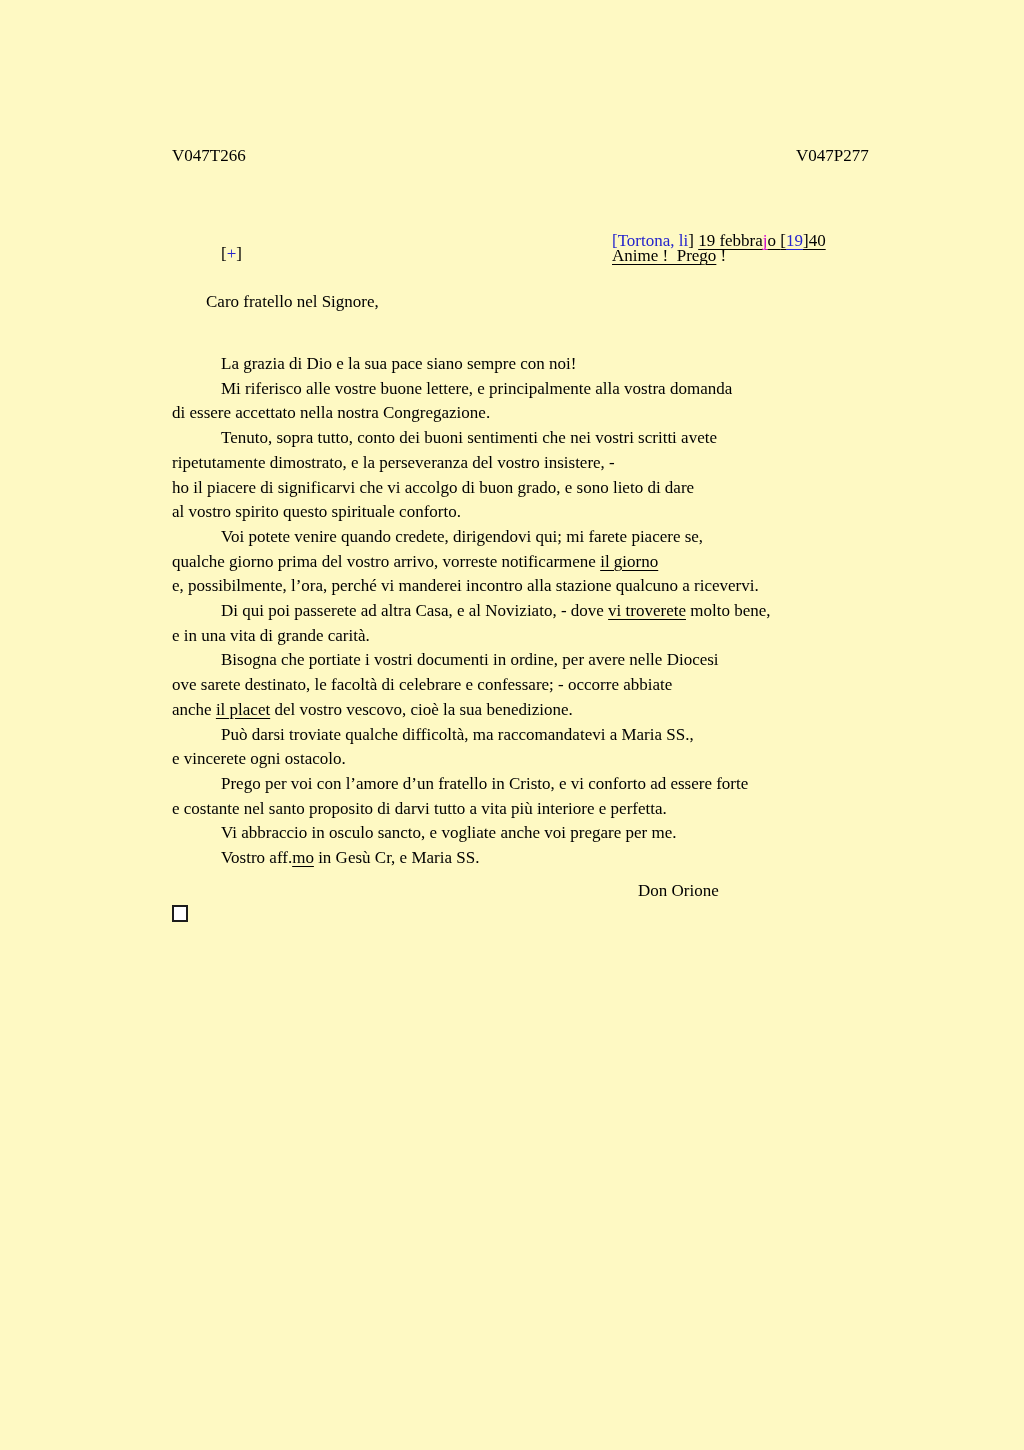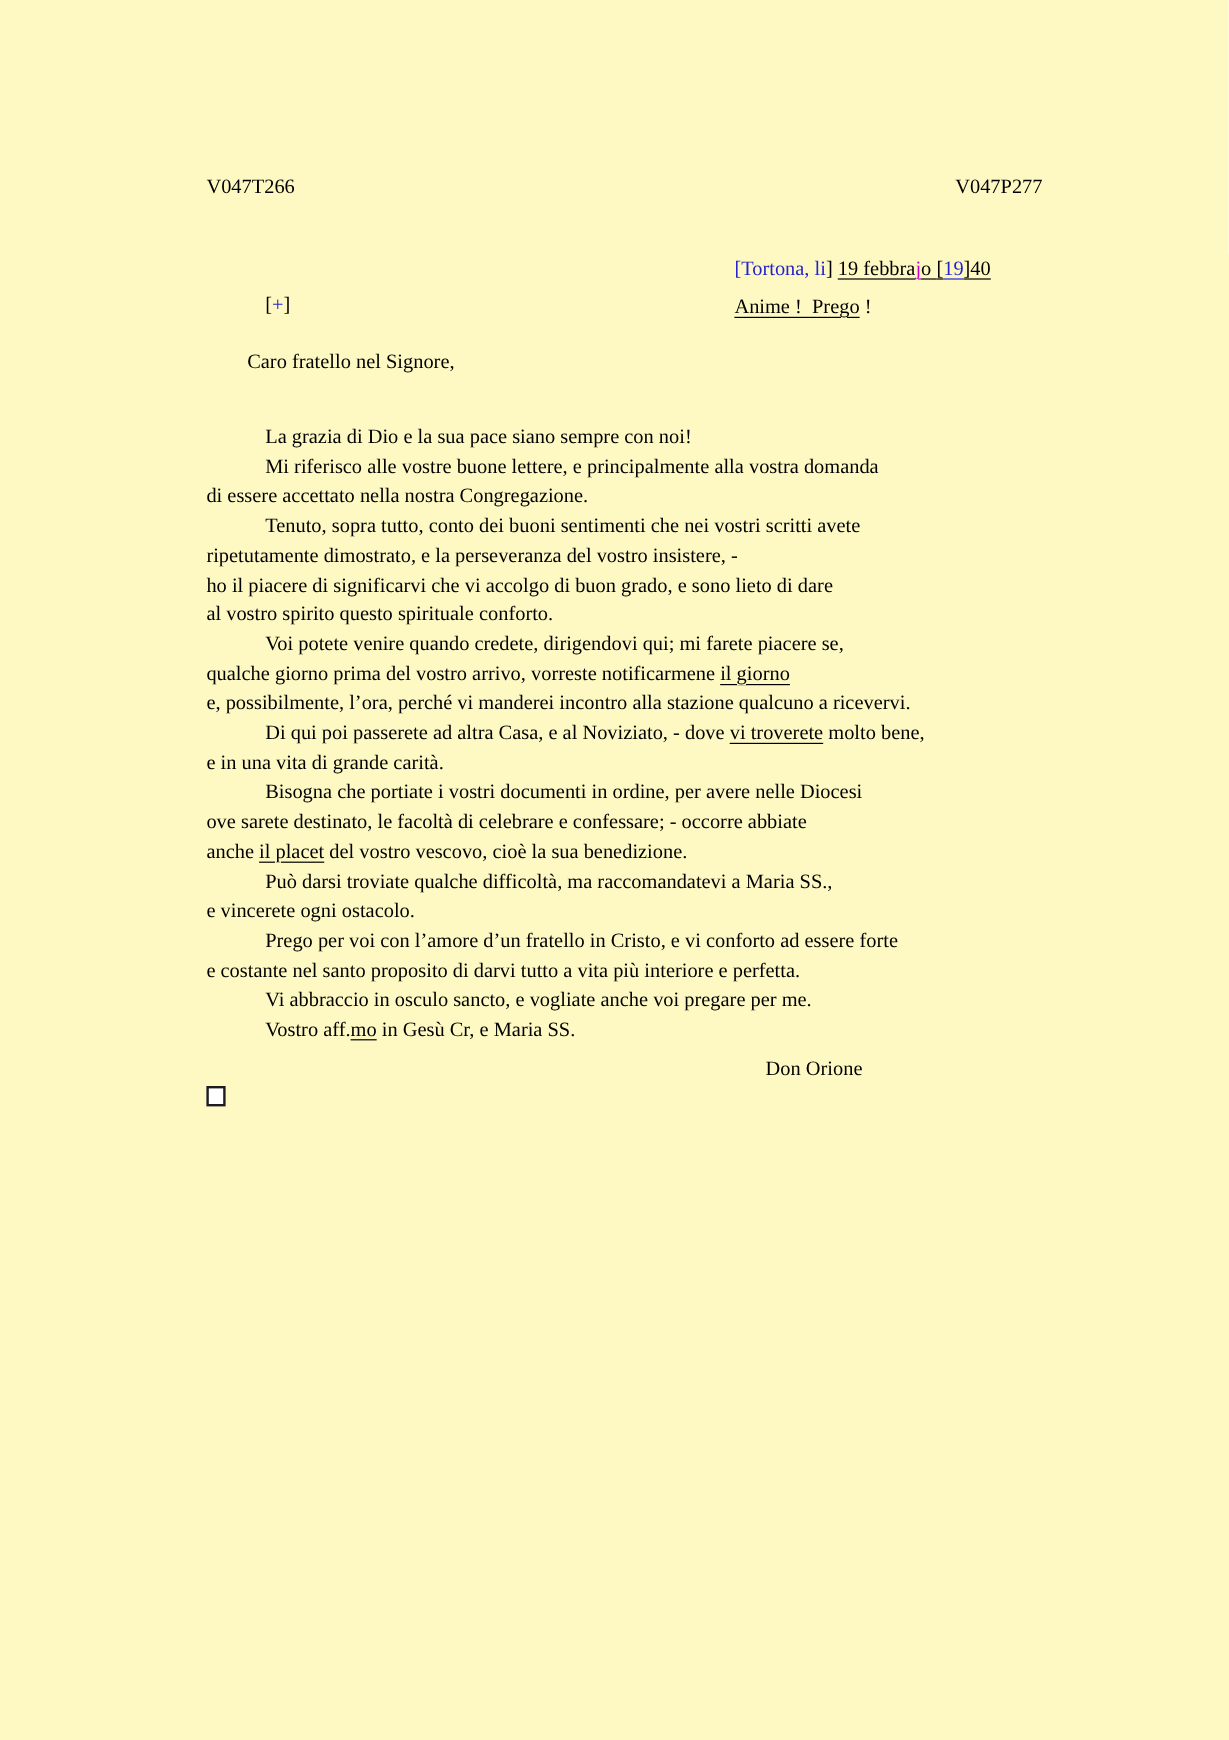--- a/index.html
+++ b/index.html
@@ -15,21 +15,21 @@
     font-family: "Liberation Serif", "DejaVu Serif", serif;
     font-size: 17px;
     color: #000000;
     overflow: hidden;
   }
   .abs { position: absolute; white-space: pre; }
 
   .code-left  { left: 172px; top: 146px; }
   .code-right { left: 758px; top: 146px; margin-left: 38px; }
 
-  .dateline   { left: 612px; top: 211px; line-height: 25px; }
+  .dateline   { left: 612px; top: 228px; line-height: 25px; }
   .motto      { left: 612px; top: 243px; line-height: 25px; }
   .cross-mark { left: 221px; top: 244px; }
   .greeting   { left: 206px; top: 292px; }
 
   .body-block { left: 172px; top: 352px; line-height: 24.7px; }
   .body-block .line { white-space: pre; }
   .body-block .line.indent { padding-left: 49px; }
 
   .signature  { left: 638px; top: 881px; }
 

